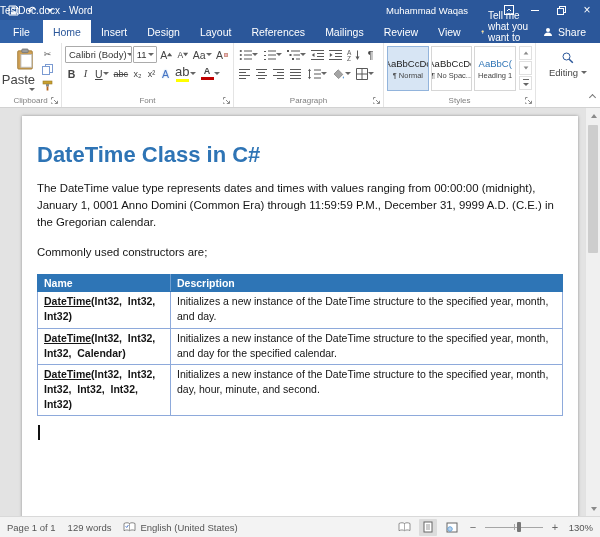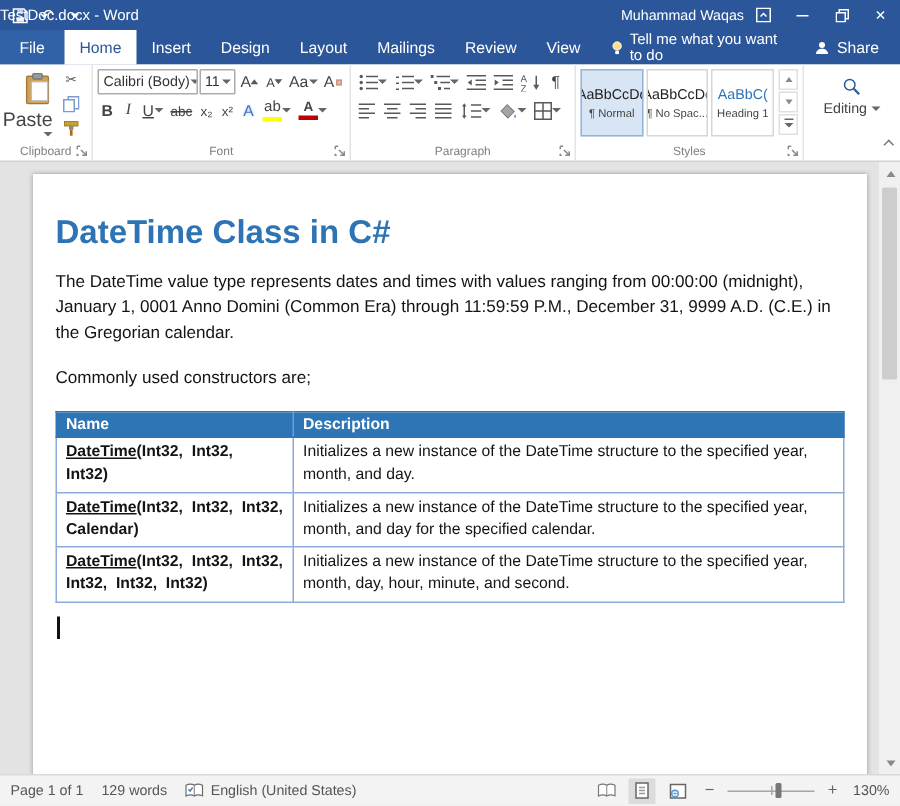--- a/index.html
+++ b/index.html
@@ -8,21 +8,21 @@
   svg{display:block;}
   .caret{width:0;height:0;border-left:3px solid transparent;border-right:3px solid transparent;border-top:3.5px solid #666;display:inline-block;}
   .caret.w{border-top-color:#fff;}
 
   
   .titlebar{position:absolute;top:0;left:0;right:0;height:20px;background:#2b579a;display:flex;align-items:center;color:#fff;}
   .qat{display:flex;align-items:center;gap:1px;padding-left:5px;z-index:2;}
   .qbtn{width:17px;height:18px;display:inline-flex;align-items:center;justify-content:center;color:#fff;font-size:11px;}
   .wtitle{position:absolute;left:0;right:0;text-align:left;font-size:10px;color:#fff;}
   .tright{margin-left:auto;display:flex;align-items:center;height:100%;z-index:2;}
-  .user{font-size:9.5px;margin-right:0;}
+  .user{font-size:9.5px;margin-right:28px;}
   .winbtn{width:26px;height:20px;display:inline-flex;align-items:center;justify-content:center;font-size:12px;color:#fff;}
   .minline{display:inline-block;width:8px;border-bottom:1px solid #fff;}
 
   
   .tabsrow{position:absolute;top:20px;left:0;right:0;height:23px;background:#2b579a;display:flex;align-items:stretch;color:#fff;font-size:10.5px;}
   .tab{display:flex;align-items:center;padding:0 10px;cursor:default;}
   .tab.file{padding:0 13px;background:#3162a8;}
   .tab.active{background:#fff;color:#2b579a;}
   .tellme{display:flex;align-items:center;gap:4px;margin-left:10px;font-size:10px;}
   .share{margin-left:auto;display:flex;align-items:center;gap:5px;padding:0 14px;font-size:10.5px;}
@@ -75,21 +75,21 @@
   .collapse{position:absolute;right:5px;bottom:3px;}
 
   
   .docarea{position:absolute;top:108px;bottom:21px;left:0;right:0;background:#e3e3e3;overflow:hidden;}
   .page{position:absolute;left:22px;top:8px;width:556px;height:520px;background:#fff;box-shadow:0 0 3px rgba(0,0,0,.35);padding:26px 15px 0 15px;}
   .doc-h1{font-size:22px;color:#2e74b5;font-weight:600;margin:0 0 12px;}
   .doc-p{font-size:11.4px;line-height:1.5;color:#141414;margin:0 0 13px;}
   .doc-h2{font-size:13px;color:#2e74b5;font-weight:700;margin:14px 0 11px;}
   .doc-table{width:100%;border-collapse:collapse;margin-top:3px;font-size:10.5px;table-layout:fixed;}
   .doc-table th{background:#2e75b6;color:#fff;text-align:left;font-weight:bold;padding:2px 6px;border:1px solid #2e75b6;font-size:10.5px;}
-  .doc-table th.h-name{width:158px;border-right-color:#6d9ed1;}
+  .doc-table th.h-name{width:133px;border-right-color:#6d9ed1;}
   .doc-table td{border:1px solid #8eaadb;padding:2px 6px 4px;vertical-align:top;color:#141414;}
   td.c-name{font-weight:bold;white-space:pre-wrap;line-height:1.4;margin-top:16px;}
   td.c-desc{line-height:1.4;}
   .mlink{text-decoration:underline;}
   .ins{width:1.5px;height:15px;background:#111;margin:9px 0 0 1px;animation:blink 1.06s step-end infinite;}
   @keyframes blink{50%{opacity:0;}}
 
   
   .vsb{position:absolute;right:0;top:0;bottom:0;width:15px;background:#f0f0f0;border-left:1px solid #e2e2e2;}
   .vsb .arr{position:absolute;left:0;width:15px;height:15px;display:flex;align-items:center;justify-content:center;}
@@ -154,20 +154,21 @@
         </span>
     </div>
   </div>
 
   <div class="tabsrow">
     <span class="tab file">File</span>
     <span class="tab active">Home</span>
     <span class="tab">Insert</span>
     <span class="tab">Design</span>
     <span class="tab">Layout</span>
+    <span class="tab">References</span>
     <span class="tab">Mailings</span>
     <span class="tab">Review</span>
     <span class="tab">View</span>
     <span class="tellme">
       <svg width="10" height="12" viewBox="0 0 10 12">
           <circle cx="5" cy="4.5" r="3.2" fill="#ffe08a" stroke="#fff" stroke-width=".6"></circle>
           <rect x="3.6" y="8.2" width="2.8" height="2.4" fill="#fff"></rect>
         </svg>
       <span>Tell me what you want to do</span>
     </span>
@@ -259,21 +260,21 @@
           <span class="rbtn">
               <span class="undl">U</span>
               <i class="caret"></i>
             </span>
           <span class="rbtn strk">abc</span>
           <span class="rbtn" style="font-size:9px">x₂</span>
           <span class="rbtn" style="font-size:9px">x²</span>
           <span class="rbtn" style="color:#4472c4;text-shadow:0 0 2px #9dc3e6">A</span>
           <span class="rbtn">
             <span class="stack">
-                <b style="font-size:10px;font-weight:normal">ab</b>
+                <b style="font-size:13px;font-weight:normal">ab</b>
                 <span class="clrbar" style="background:#ffff00"></span>
               </span>
             <i class="caret"></i>
           </span>
           <span class="rbtn">
             <span class="stack">
                 <b style="font-size:9px">A</b>
                 <span class="clrbar" style="background:#c00000"></span>
               </span>
             <i class="caret"></i>

